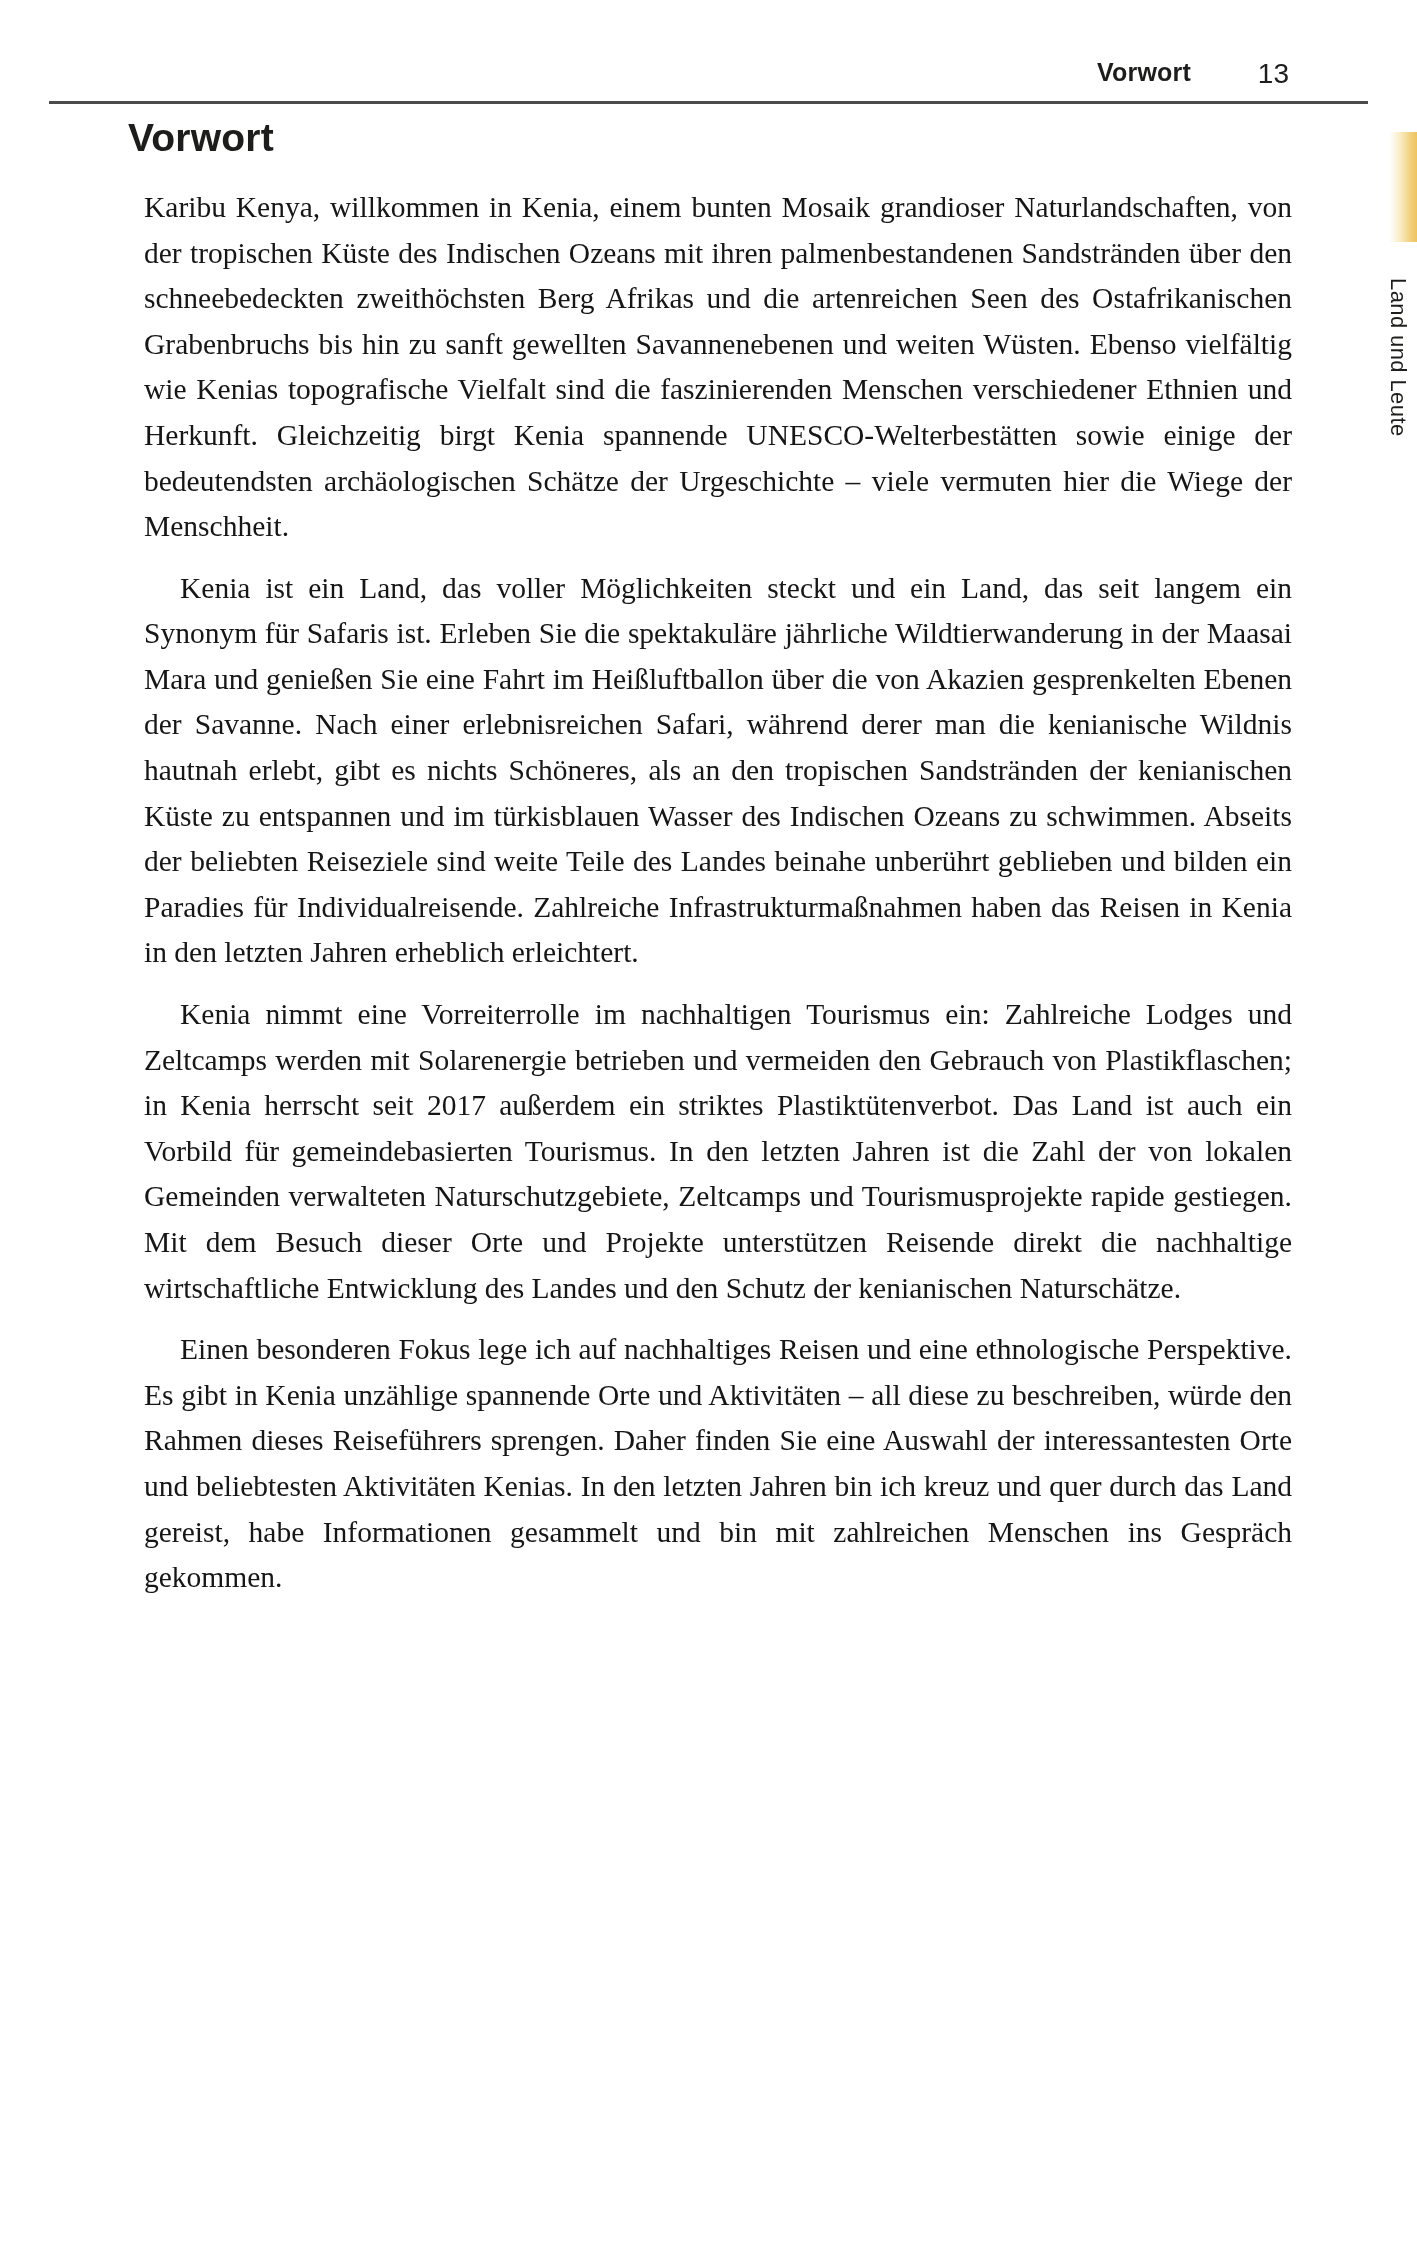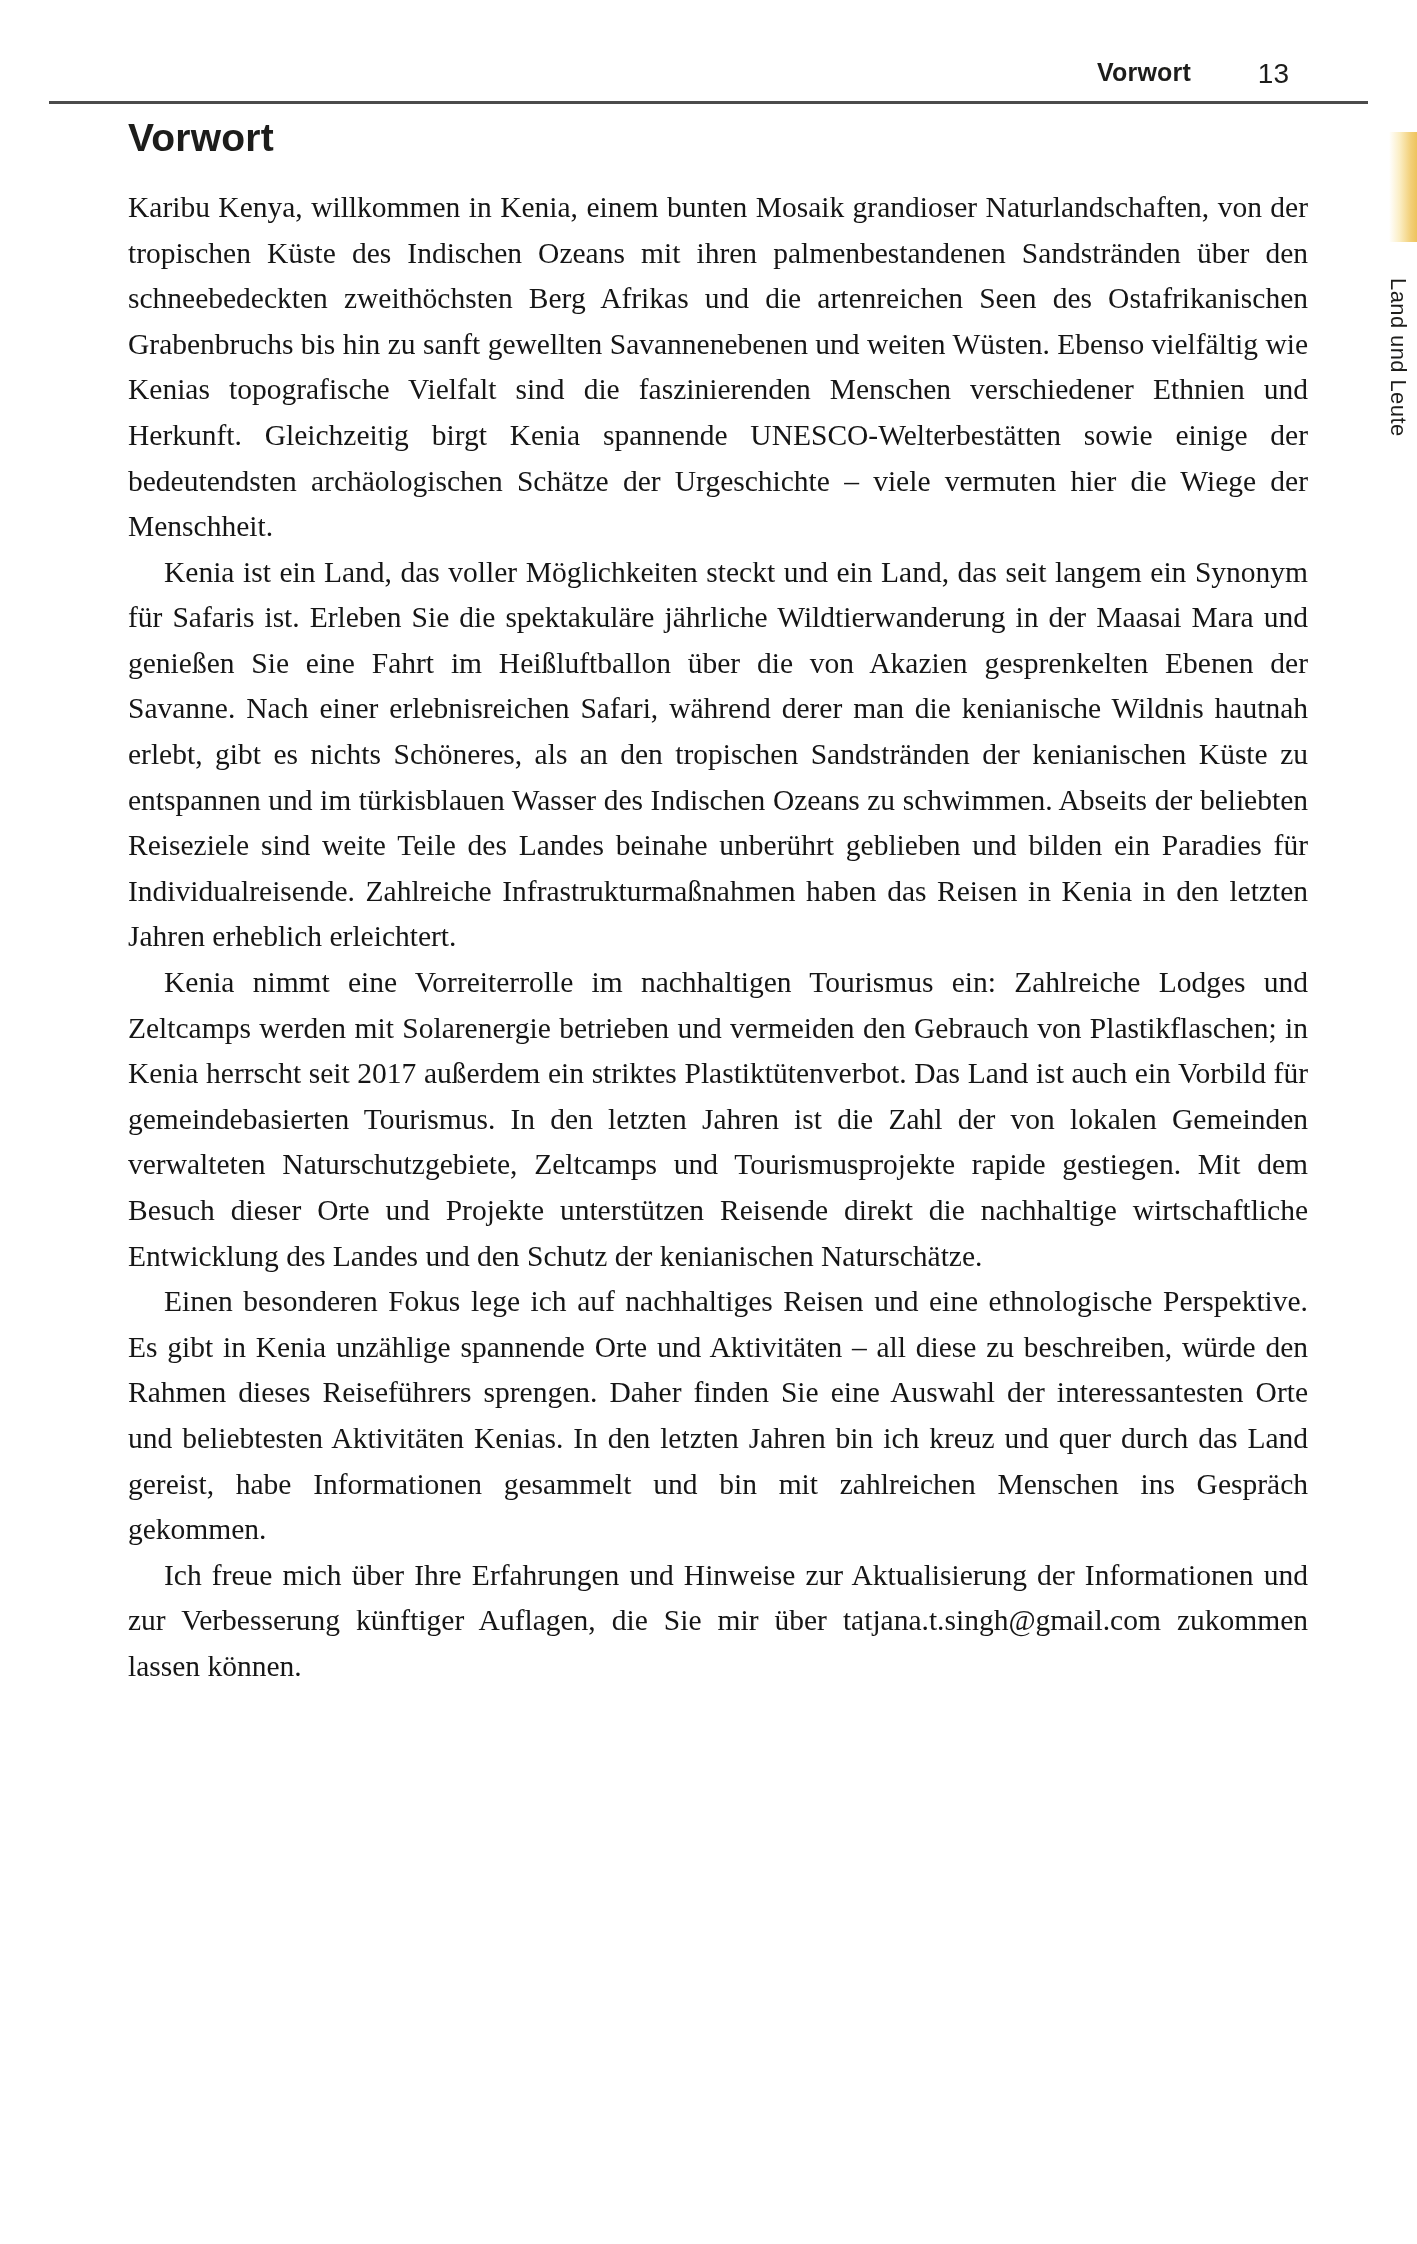--- a/index.html
+++ b/index.html
@@ -94,21 +94,21 @@
     font-family: "Liberation Sans", sans-serif;
     font-weight: bold;
     font-size: 39px;
     line-height: 1.05;
     color: #1d1d1b;
     margin: 0 0 26px 0;
     letter-spacing: 0.2px;
   }
 
   p.body-par {
-    margin: 0;
+    margin: 16px;
     font-family: "Liberation Serif", serif;
     font-size: 29.5px;
     line-height: 45.6px;
     text-align: justify;
     text-justify: inter-word;
     color: #161616;
     hyphens: auto;
     -webkit-hyphens: auto;
   }
   p.body-par.indented { text-indent: 36px; }
@@ -139,18 +139,17 @@
   <div class="thumb-label">Land und Leute</div>
 
   <div class="content">
 
     <h1 class="chapter-title">Vorwort</h1>
 
     <p class="body-par">Karibu Kenya, willkommen in Kenia, einem bunten Mosaik grandioser Naturlandschaften, von der tropischen Küste des Indischen Ozeans mit ihren palmenbestandenen Sandstränden über den schneebedeckten zweithöchsten Berg Afrikas und die artenreichen Seen des Ostafrikanischen Grabenbruchs bis hin zu sanft gewellten Savannenebenen und weiten Wüsten. Ebenso vielfältig wie Kenias topografische Vielfalt sind die faszinierenden Menschen verschiedener Ethnien und Herkunft. Gleichzeitig birgt Kenia spannende UNESCO-Welterbestätten sowie einige der bedeutendsten archäologischen Schätze der Urgeschichte – viele vermuten hier die Wiege der Menschheit.</p>
     <p class="body-par indented">Kenia ist ein Land, das voller Möglichkeiten steckt und ein Land, das seit langem ein Synonym für Safaris ist. Erleben Sie die spektakuläre jährliche Wildtierwanderung in der Maasai Mara und genießen Sie eine Fahrt im Heißluftballon über die von Akazien gesprenkelten Ebenen der Savanne. Nach einer erlebnisreichen Safari, während derer man die kenianische Wildnis hautnah erlebt, gibt es nichts Schöneres, als an den tropischen Sandstränden der kenianischen Küste zu entspannen und im türkisblauen Wasser des Indischen Ozeans zu schwimmen. Abseits der beliebten Reiseziele sind weite Teile des Landes beinahe unberührt geblieben und bilden ein Paradies für Individualreisende. Zahlreiche Infrastrukturmaßnahmen haben das Reisen in Kenia in den letzten Jahren erheblich erleichtert.</p>
     <p class="body-par indented">Kenia nimmt eine Vorreiterrolle im nachhaltigen Tourismus ein: Zahlreiche Lodges und Zeltcamps werden mit Solarenergie betrieben und vermeiden den Gebrauch von Plastikflaschen; in Kenia herrscht seit 2017 außerdem ein striktes Plastiktütenverbot. Das Land ist auch ein Vorbild für gemeindebasierten Tourismus. In den letzten Jahren ist die Zahl der von lokalen Gemeinden verwalteten Naturschutzgebiete, Zeltcamps und Tourismusprojekte rapide gestiegen. Mit dem Besuch dieser Orte und Projekte unterstützen Reisende direkt die nachhaltige wirtschaftliche Entwicklung des Landes und den Schutz der kenianischen Naturschätze.</p>
     <p class="body-par indented">Einen besonderen Fokus lege ich auf nachhaltiges Reisen und eine ethnologische Perspektive. Es gibt in Kenia unzählige spannende Orte und Aktivitäten – all diese zu beschreiben, würde den Rahmen dieses Reiseführers sprengen. Daher finden Sie eine Auswahl der interessantesten Orte und beliebtesten Aktivitäten Kenias. In den letzten Jahren bin ich kreuz und quer durch das Land gereist, habe Informationen gesammelt und bin mit zahlreichen Menschen ins Gespräch gekommen.</p>
-    <p class="body-par indented">Ich freue mich über Ihre Erfahrungen und Hinweise zur Aktualisierung der Informationen und zur Verbesserung künftiger Auflagen, die Sie mir über tatjana.t.singh@gmail.com zukommen lassen können.</p>
 
 
 
   </div>
 </div>
 
 </body></html>

